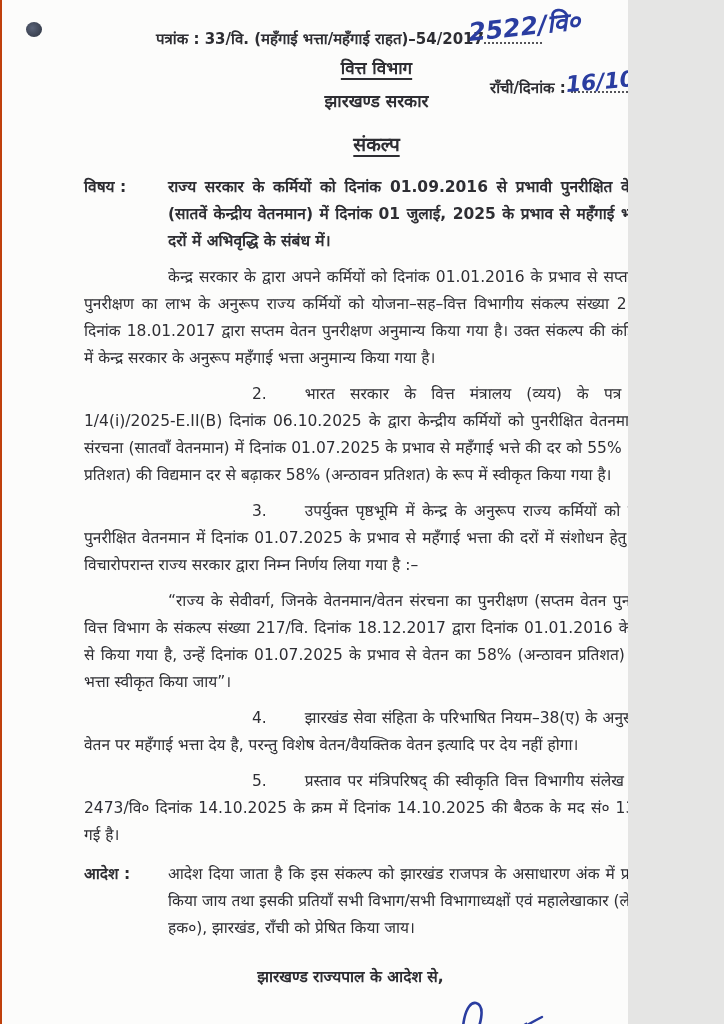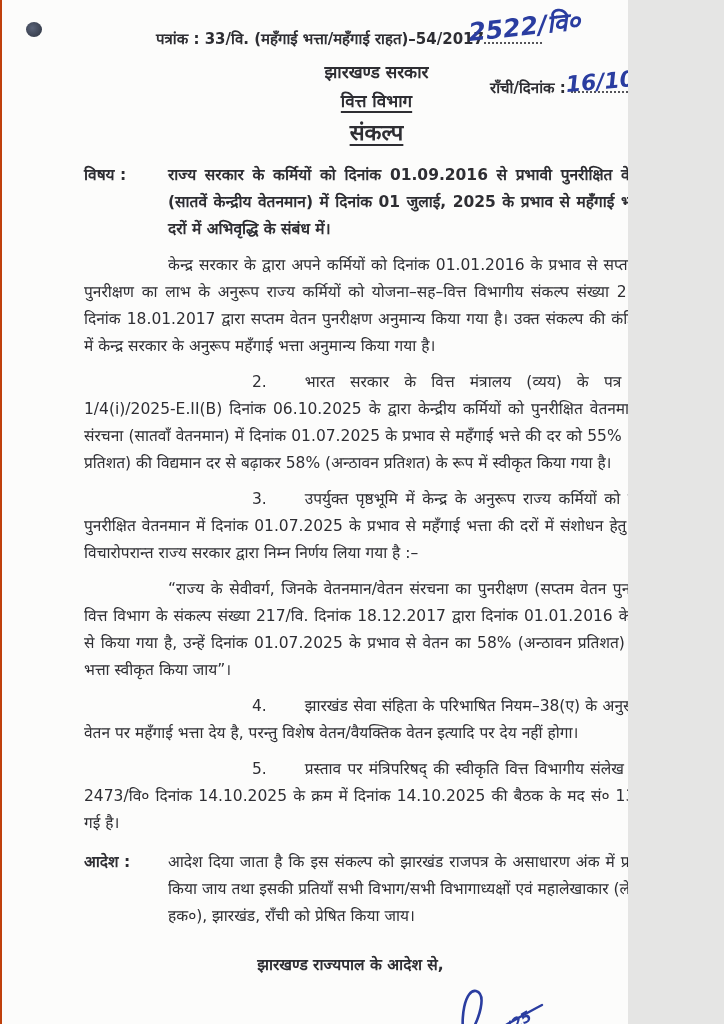--- a/index.html
+++ b/index.html
@@ -39,21 +39,21 @@
   .dept { font-size:17px; margin-top:2px; }
   .place-date { position:absolute; top:75px; right:28px; font-weight:bold; font-size:15px; }
   .dots2 {
     display:inline-block; width:104px; height:12px; position:relative;
     border-bottom:2px dotted #55555a;
   }
   .hw-date {
     position:absolute; left:-4px; bottom:-7px;
     font-size:22px; transform:rotate(-5deg); transform-origin:left bottom;
   }
-  .doc-title { font-size:22px; margin-top:4px; }
+  .doc-title { font-size:19px; margin-top:16px; }
 
   .labeled { display:flex; margin-top:16px; }
   .labeled .label { flex:0 0 84px; font-weight:bold; }
   .labeled .ltext { flex:1; text-align:justify; }
   .subject .ltext { font-weight:bold; }
 
   .para { margin:9px 0 0 0; text-align:justify; text-indent:84px; }
   .pnum { display:inline-block; min-width:16px; margin-right:38px; }
   .order-block { margin-top:12px; }
 
@@ -66,22 +66,22 @@
 
 <div class="scan">
   <div class="page">
 
     <div class="hole"></div>
 
     <div class="letter-line">
       <span>पत्रांक : 33/वि. (महँगाई भत्ता/महँगाई राहत)–54/2017</span><span class="dots"><span class="hw hw-refno">2522/वि०</span></span>
     </div>
 
+    <div class="center bold dept ul">वित्त विभाग</div>
     <div class="center bold gov">झारखण्ड सरकार</div>
-    <div class="center bold dept ul">वित्त विभाग</div>
 
     <div class="place-date">
       <span>राँची/दिनांक :</span>
       <span class="dots2"><span class="hw hw-date">16/10/2025</span></span>
     </div>
 
     <div class="center bold doc-title ul">संकल्प</div>
 
     <div class="labeled subject">
       <div class="label">विषय :</div>

